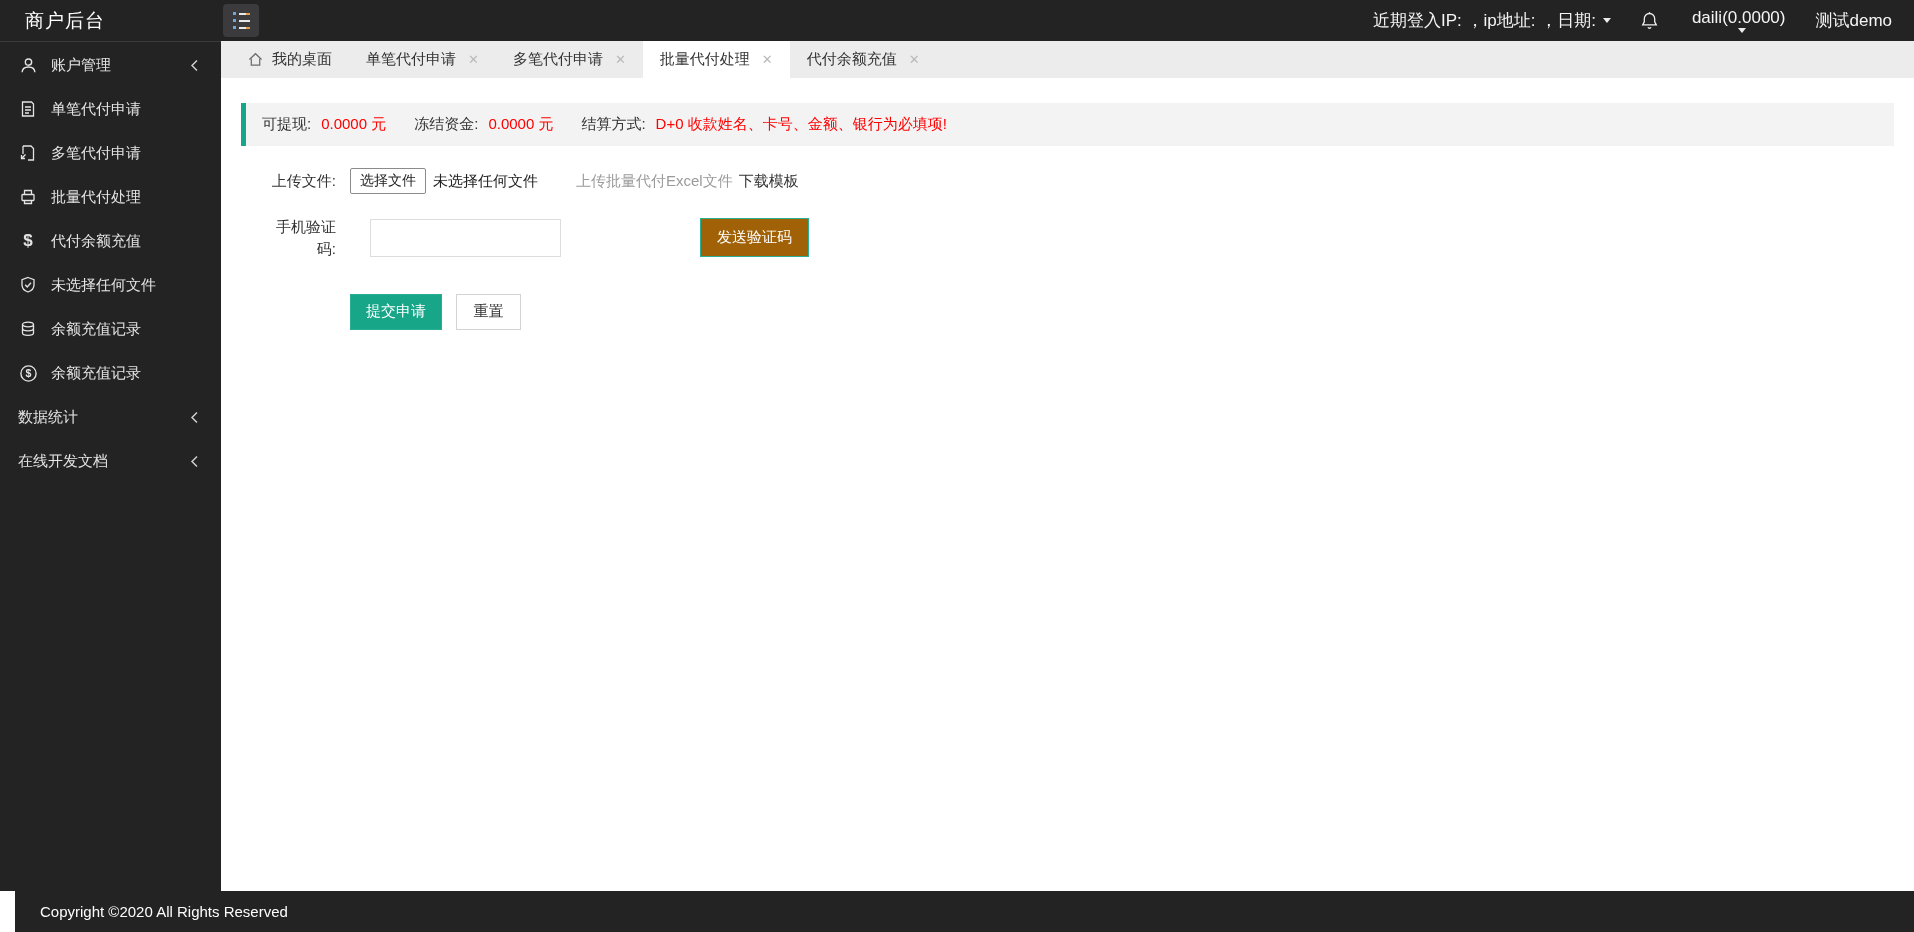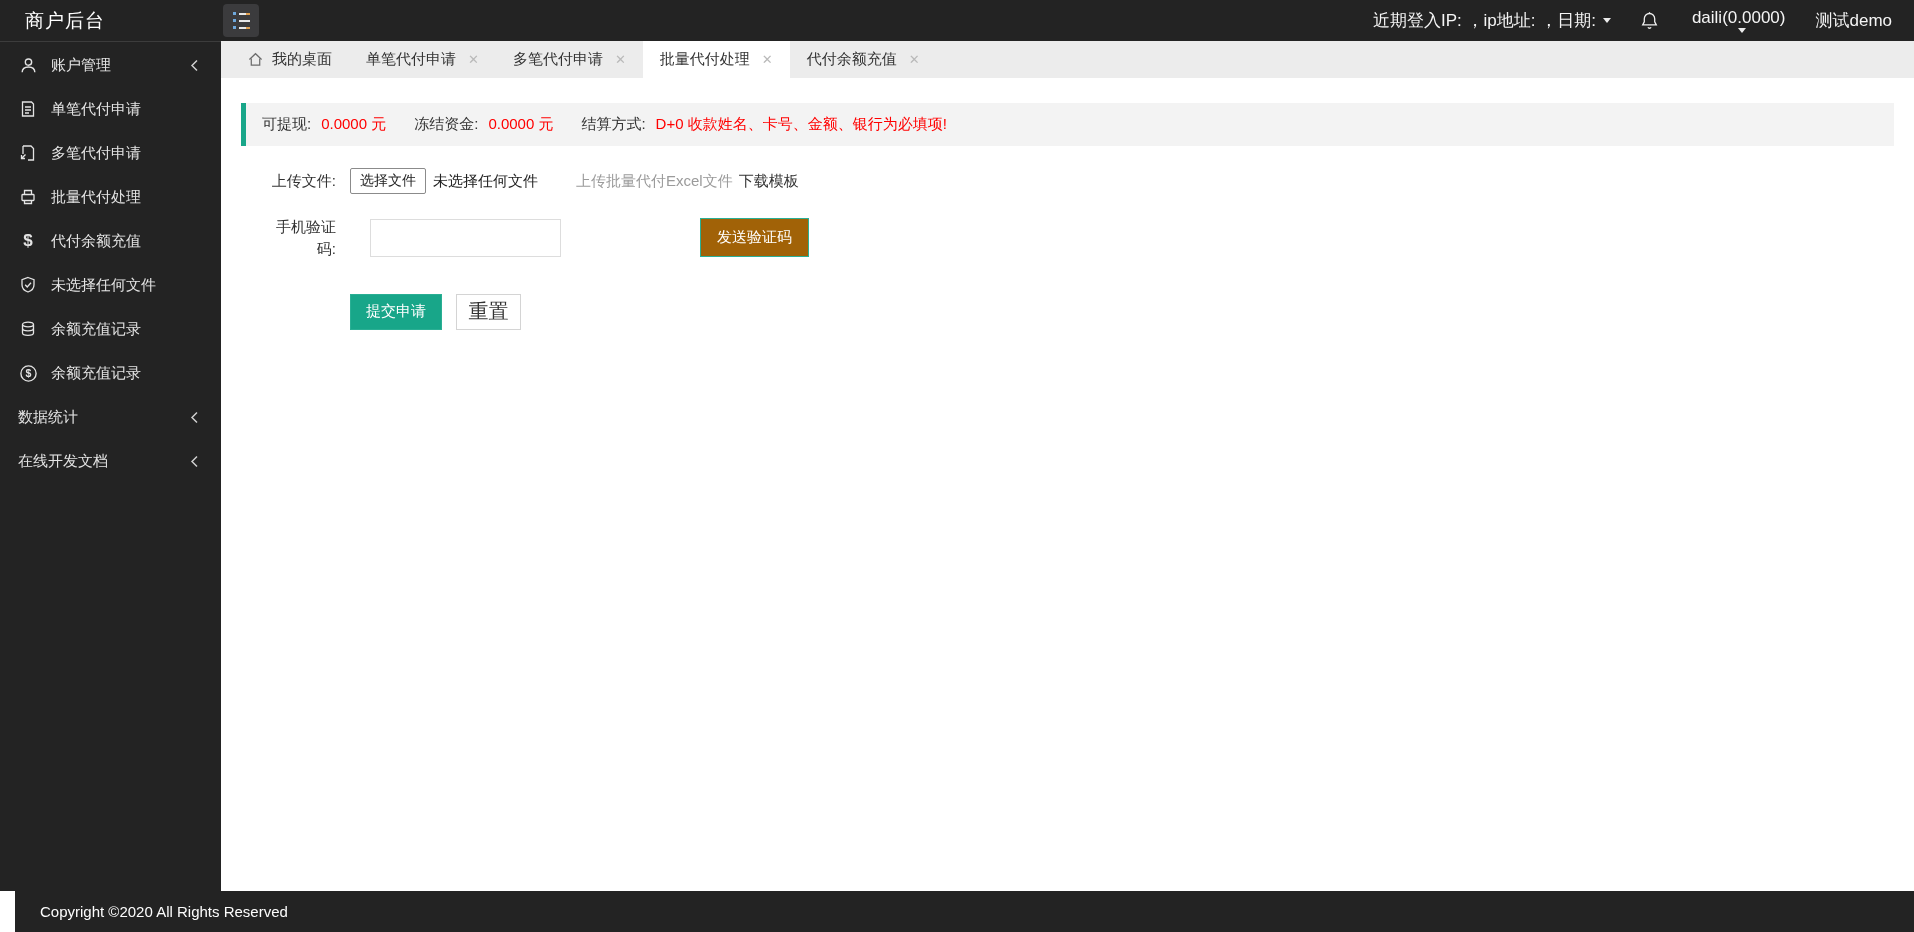--- a/index.html
+++ b/index.html
@@ -61,21 +61,21 @@
   .dl-link { color:#333; margin-left:6px; cursor:pointer; }
   .row-sms { margin-top:15px;gap:20px; }
   .sms-input { width:191px; height:38px; border:1px solid #ddd; padding:0 10px; font-size:15px;
                font-family:inherit; outline:none; }
   .send-btn { margin-left:119px; width:109px; height:39px; background:#a16207; border:1px solid #2aaf94;
               color:#fff; font-size:15px; cursor:pointer; font-family:inherit; }
   .row-btns { margin-top:34px; padding-left:129px; }
   .submit-btn { width:92px; height:36px; background:#18a689; border:1px solid #2aaf94; color:#fff;
                 font-size:15px; cursor:pointer; font-family:inherit; }
   .reset-btn { width:65px; height:36px; margin-left:14px; background:#fff; border:1px solid #d4d4d4;
-               color:#333; font-size:20px; cursor:pointer; font-family:inherit; }
+               color:#333; font-size:15px; cursor:pointer; font-family:inherit; }
   
   .footer { position:absolute; bottom:0; left:15px; width:100%; height:41px; background:#232323;
             color:#fdfdfd; display:flex; align-items:center; padding-left:25px; font-size:15px; }
 </style>
 </head>
 <body>
 
 <div class="topbar">
   <div class="brand">商户后台</div>
   <div class="menu-toggle">

